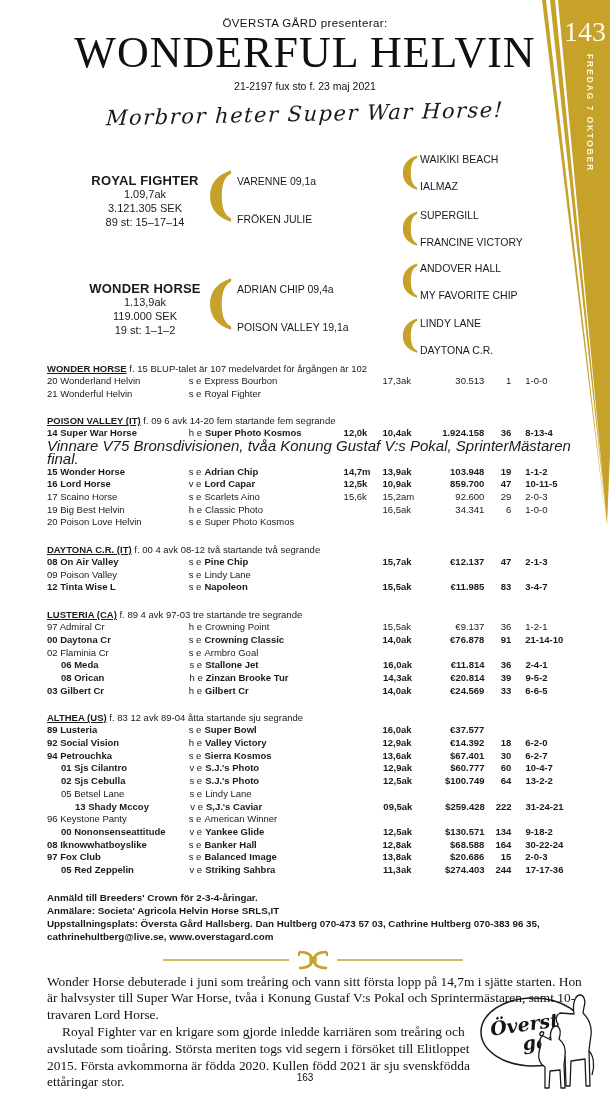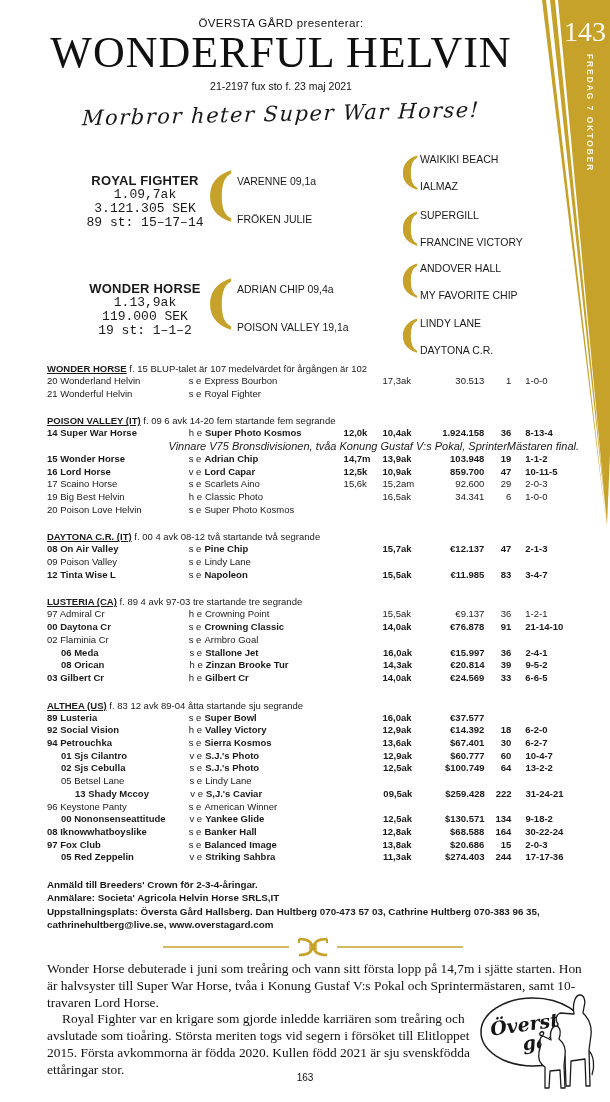--- a/index.html
+++ b/index.html
@@ -1,37 +1,37 @@
 <!DOCTYPE html>
 <html><head>
 <meta charset="utf-8">
 <style>
   html,body{margin:0;padding:0;}
   body{
     width:610px;height:1102px;position:relative;background:#fff;
     font-family:"Liberation Sans",sans-serif;color:#1a1a1a;overflow:hidden;
   }
   
-  .header{position:absolute;top:0;left:0;width:562px;text-align:center;}
+  .header{position:absolute;top:0;left:0;width:610px;text-align:center;}
   .presenter{margin-top:17px;font-size:11.5px;letter-spacing:.4px;color:#111;}
   .title{margin-top:1px;font-family:"Liberation Serif","DejaVu Serif",serif;font-weight:400;
          font-size:44px;line-height:1.05;letter-spacing:1px;color:#101010;}
   .idline{margin-top:4px;font-size:10.5px;line-height:13px;color:#111;}
   .bloodline{font-size:10.5px;line-height:13px;color:#111;}
   .handnote{margin-top:9px;font-family:"DejaVu Serif",serif;font-style:italic;
             font-size:21px;letter-spacing:1.5px;color:#191919;
             transform:rotate(-1.2deg) skewX(-4deg);}
   
   .cornerbar{position:absolute;top:0;left:540px;width:70px;height:530px;}
   
   .ped{position:absolute;top:0;left:0;width:610px;height:360px;font-size:10.5px;}
   .ped .abs{position:absolute;white-space:nowrap;}
   .ped-parent{position:absolute;width:180px;text-align:center;}
   .ped-parent .nm{font-size:13px;font-weight:bold;letter-spacing:.2px;}
-  .ped-parent .st{font-size:13px;line-height:13.8px;font-family:Liberation Mono, monospace;}
+  .ped-parent .st{font-size:11px;line-height:13.8px;}
   .br{position:absolute;color:#C6A22B;font-family:"DejaVu Serif",serif;font-weight:bold;}
   .br-lg{font-size:56px;line-height:58px;transform:scaleX(1.15);}
   .br-sm{font-size:38px;line-height:40px;transform:scaleX(1.15);}
   
   .main{position:absolute;left:47px;top:362px;width:532px;}
   .fam{margin-bottom:14px;}
   .fam-head{font-size:9.5px;line-height:13px;white-space:nowrap;}
   .fam-head .fn{font-weight:bold;text-decoration:underline;}
   .row{display:flex;font-size:9.5px;line-height:12.7px;}
   .row span{box-sizing:border-box;}
@@ -40,21 +40,21 @@
   .sp{margin-right:3px;}
   .c-r1{width:42px;margin-left:40px;}
   .c-r2{width:53px;}
   .c-earn{width:57px;text-align:right;}
   .c-st{width:29px;text-align:right;}
   .c-pl{width:72px;padding-left:14px;}
   .row.b .c-name,.row.b .sn,.row.b .c-r1,.row.b .c-r2,
   .row.b .c-earn,.row.b .c-st,.row.b .c-pl{font-weight:bold;}
   .row.ind1 .c-name{padding-left:14px;}
   .row.ind2 .c-name{padding-left:28px;}
-  .note{font-size:11px;line-height:12.7px;font-style:italic;text-align:right;}
+  .note{font-size:15px;line-height:12.7px;font-style:italic;}
   .note:empty{display:none;}
   
   .entry{margin-top:6px;font-weight:bold;font-size:9.8px;line-height:13.2px;}
   
   .divider{display:block;margin:4px auto 4px;}
   
   .desc{margin-top:3px;width:545px;font-family:"Liberation Serif","DejaVu Serif",serif;
         font-size:13.4px;line-height:16.8px;color:#111;}
   .desc p{margin:0;}
   .desc .p2{width:436px;text-indent:15px;}
@@ -294,21 +294,21 @@
             <span class="c-st"></span>
             <span class="c-pl"></span>
           </div>
         </div>
         <div>
           <div class="row b ind1">
             <span class="c-name">06 Meda</span>
             <span class="c-sire"><span class="sp">s e</span><span class="sn">Stallone Jet</span></span>
             <span class="c-r1"></span>
             <span class="c-r2">16,0ak</span>
-            <span class="c-earn">€15.997</span>
+            <span class="c-earn">€11.814</span>
             <span class="c-st">36</span>
             <span class="c-pl">2-4-1</span>
           </div>
         </div>
         <div>
           <div class="row b ind1">
             <span class="c-name">08 Orican</span>
             <span class="c-sire"><span class="sp">h e</span><span class="sn">Zinzan Brooke Tur</span></span>
             <span class="c-r1"></span>
             <span class="c-r2">14,3ak</span>

